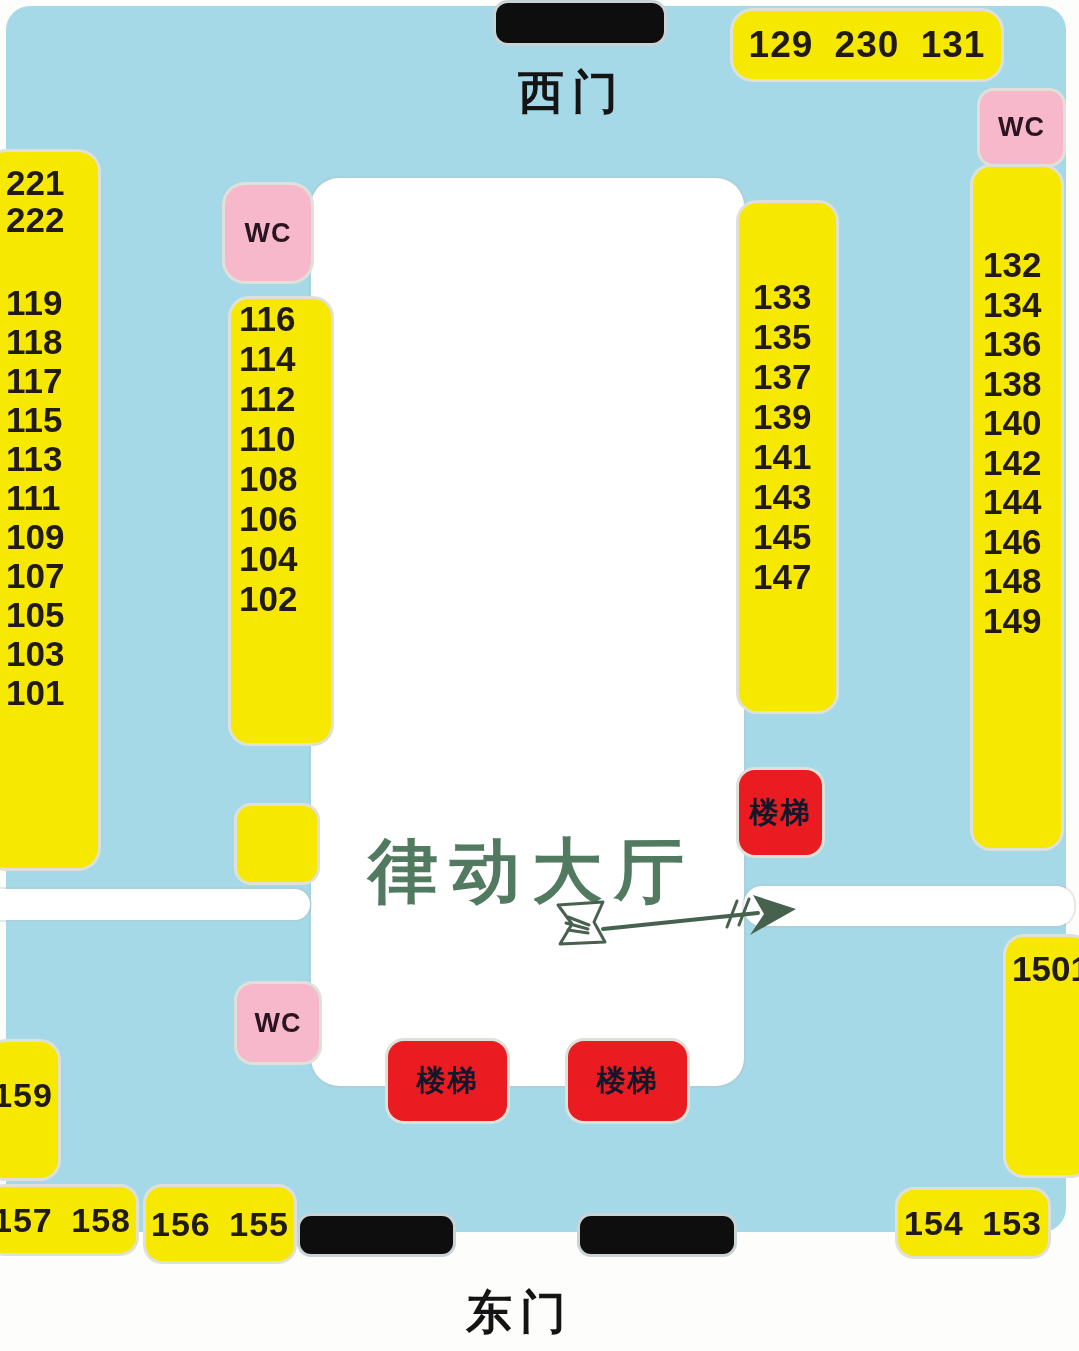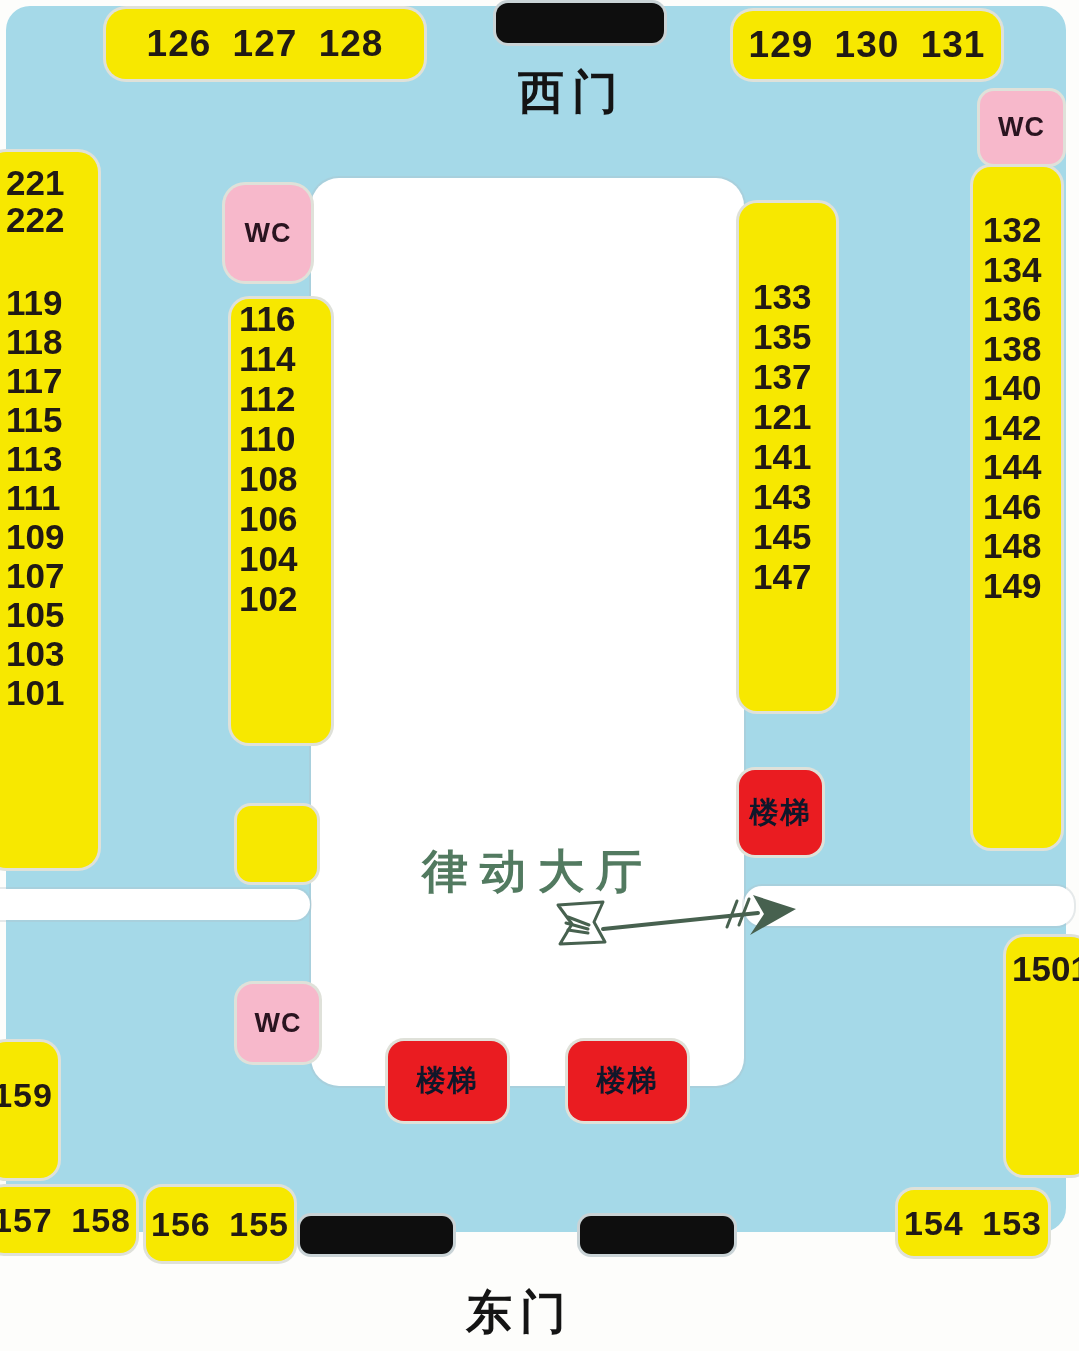--- a/index.html
+++ b/index.html
@@ -59,35 +59,35 @@
   }
   .col .num{font-size:35px;font-weight:bold;}
   .col-left-outer{left:-14px;top:152px;width:112px;height:716px;border-radius:20px;padding:12px 0 0 20px;}
   .col-left-outer .num{line-height:37px;}
   .col-left-outer .group-lower{margin-top:45px;}
   .col-left-outer .group-lower .num{line-height:39px;}
   .col-left-inner{left:231px;top:299px;width:100px;height:444px;padding:0 0 0 8px;}
   .col-left-inner .num{line-height:40px;}
   .col-right-inner{left:739px;top:203px;width:97px;height:508px;padding:74px 0 0 14px;}
   .col-right-inner .num{line-height:40px;}
-  .col-right-outer{left:973px;top:167px;width:88px;height:681px;padding:43px 0 0 10px;}
+  .col-right-outer{left:973px;top:167px;width:88px;height:681px;padding:78px 0 0 10px;}
   .col-right-outer .num{line-height:39.5px;}
   .col-right-lower{
     left:994px;top:937px;width:83px;height:238px;display:flex;flex-direction:row;
     justify-content:space-between;padding:12px 0 24px 6px;margin-left:12px;
   }
   .gate{
     z-index:7;font-weight:bold;color:#141414;font-size:46px;letter-spacing:8px;
     text-align:center;font-family:"Liberation Sans",sans-serif;
   }
   .gate-west{left:497px;top:62px;width:150px;}
   .gate-east{left:440px;top:1282px;width:160px;}
   .hall-title{
-    left:368px;top:830px;width:340px;z-index:5;text-align:center;
-    font-family:"Liberation Serif",serif;font-weight:bold;font-size:46px;
+    left:368px;top:830px;width:340px;z-index:5;
+    font-family:"Liberation Serif",serif;font-weight:bold;font-size:70px;
     letter-spacing:12px;color:var(--hall-text-green,#527a60);line-height:84px;white-space:nowrap;
   }
   .arrow-svg{left:540px;top:878px;z-index:6;}
 </style>
 </head>
 <body>
 
 <div class="stage">
 
   <div class="abs floor"></div>
@@ -95,25 +95,22 @@
   <div class="abs corridor corridor-left"></div>
   <div class="abs corridor corridor-right"></div>
 
   <div class="abs bar bar-top"></div>
   <div class="abs bar bar-bottom-l"></div>
   <div class="abs bar bar-bottom-r"></div>
 
   <div class="abs gate gate-east">东门</div>
   <div class="abs gate gate-west">西门</div>
 
-  <div class="abs blk yellow blk-126">
-    <span class="row-label">126 127 128</span>
-  </div>
   <div class="abs blk yellow blk-129">
-    <span class="row-label">129 130 131</span>
+    <span class="row-label">129 230 131</span>
   </div>
 
   <div class="abs blk pink wc-top-right">
     <span class="wc-label">WC</span>
   </div>
   <div class="abs blk pink wc-mid-left">
     <span class="wc-label">WC</span>
   </div>
   <div class="abs blk pink wc-bottom-left">
     <span class="wc-label">WC</span>
@@ -145,21 +142,21 @@
       <div class="num">110</div>
       <div class="num">108</div>
       <div class="num">106</div>
       <div class="num">104</div>
       <div class="num">102</div>
     </div>
   <div class="abs col col-right-inner">
       <div class="num">133</div>
       <div class="num">135</div>
       <div class="num">137</div>
-      <div class="num">121</div>
+      <div class="num">139</div>
       <div class="num">141</div>
       <div class="num">143</div>
       <div class="num">145</div>
       <div class="num">147</div>
     </div>
   <div class="abs col col-right-outer">
       <div class="num">132</div>
       <div class="num">134</div>
       <div class="num">136</div>
       <div class="num">138</div>

